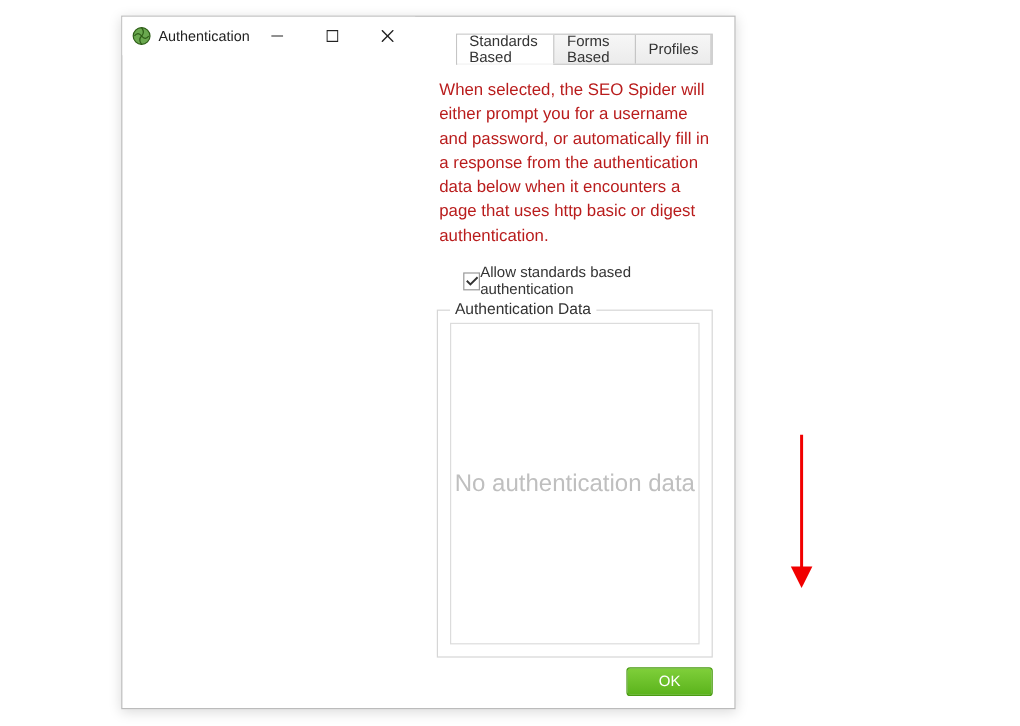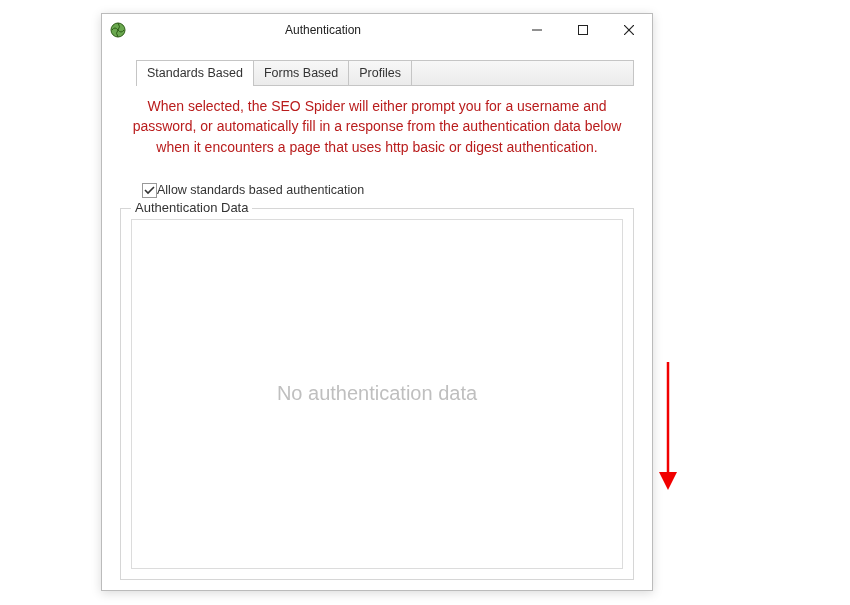--- a/index.html
+++ b/index.html
@@ -11,28 +11,27 @@
       font-size: 13px;
       color: #333;
       width: 850px;
       height: 605px;
       position: relative;
     }
     .window {
       position: absolute;
       left: 101px;
       top: 13px;
-      width: 552px;
+      width: 512px;
       height: 578px;
       border: 1px solid #bbb;
       background: #fff;
       box-shadow: 0 2px 10px rgba(0,0,0,0.15);
       display: flex;
-      flex-direction: column;
-      text-align: center;
+      flex-direction: row;
     }
     .titlebar {
       height: 32px;
       display: flex;
       align-items: center;
       padding: 0 0 0 8px;
       background: #fff;
     }
     .titlebar .app-icon {
       width: 16px;
@@ -96,21 +95,21 @@
     .description {
       font-size: 14px;
       line-height: 1.45;
       color: #b91c1c;
       margin: 0 2px 10px 2px;
     }
     .checkbox-row {
       display: flex;
       align-items: center;
       gap: 0;
-      margin: 16px 2px 10px 2px;
+      margin: 4px 2px 10px 2px;
       padding-left: 20px;
     }
     .chk {
       width: 15px;
       height: 15px;
       border: 1px solid #999;
       background: #fff;
       display: flex;
       align-items: center;
       justify-content: center;
@@ -251,19 +250,24 @@
       <span class="chk-label">Allow standards based authentication</span>
     </div>
 
     <div class="groupbox">
       <span class="group-label">Authentication Data</span>
       <div class="data-area">
         <span class="placeholder">No authentication data</span>
       </div>
     </div>
 
+    <div class="footer">
+      <div class="btn btn-ok">
+        <span>OK</span>
+      </div>
+    </div>
   </div>
 
   <svg class="annot-arrow" style="left:552px; top:348px;" width="28" height="130" viewBox="0 0 28 130">
     <line x1="14" y1="0" x2="14" y2="112" stroke="#f10000" stroke-width="2.5"></line>
     <polygon points="14,128 5,110 23,110" fill="#f10000"></polygon>
   </svg>
 </div>
 
 </body></html>

